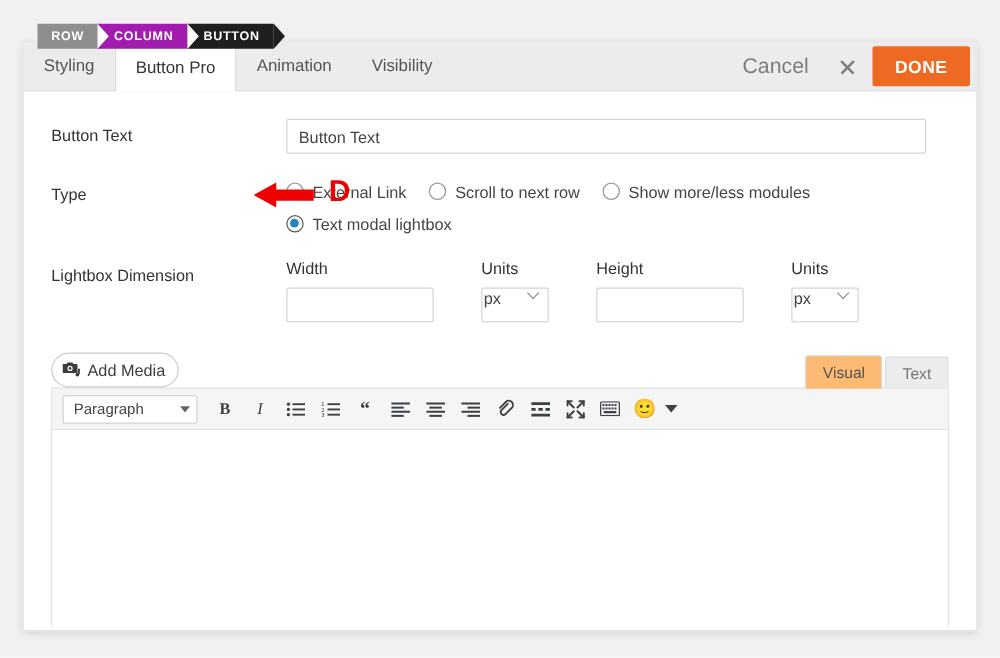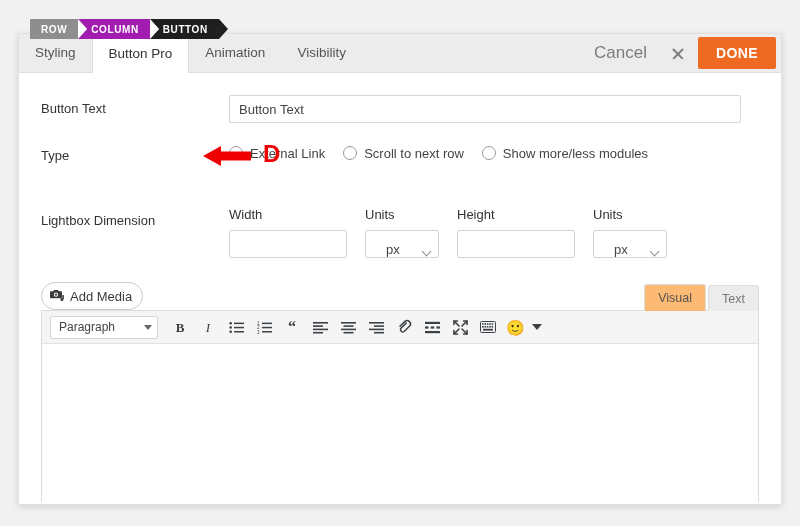--- a/index.html
+++ b/index.html
@@ -243,50 +243,50 @@
     left: 222px;
     top: -2px;
     color: #ee0000;
     font-size: 24px;
     font-weight: bold;
     font-family: "Liberation Sans", sans-serif;
   }
 
   
   .r-dim { margin-top: 17px; }
-  .dim-grid { display: flex; align-items: flex-start; }
+  .dim-grid { display: flex; align-items: flex-start; gap: 20px; }
   .dim-field { margin-right: 18px; }
   .dim-cap {
     font-size: 13px;
     color: #333333;
     margin-bottom: 8px;
   }
   .dim-input {
     width: 118px;
     height: 28px;
     border: 1px solid #d5d5d5;
     border-radius: 2px;
     background: #ffffff;
     box-sizing: border-box;
     padding: 0 8px;
     font-size: 13px;
     font-family: "Liberation Sans", sans-serif;
     outline: none;
   }
   .unit-select {
-    width: 74px;
+    width: 54px;
     height: 28px;
     border: 1px solid #d5d5d5;
     border-radius: 2px;
     background: #ffffff;
     box-sizing: border-box;
     display: flex;
-    align-items: flex-end;
+    align-items: flex-start;
     justify-content: space-between;
-    padding: 0 6px 0 20px;
+    padding: 0 6px 0 1px;
     font-size: 13px;
     color: #444444;
   }
   .chev {
     width: 9px;
     height: 9px;
     position: relative;
   }
   .chev::after {
     content: "";
@@ -472,20 +472,24 @@
             <span class="radio"></span>
             <span class="radio-label">Scroll to next row</span>
           </div>
           <div class="radio-opt">
             <span class="radio"></span>
             <span class="radio-label">Show more/less modules</span>
           </div>
         </div>
 
         <div class="radio-line">
+          <div class="radio-opt">
+            <span class="radio checked"></span>
+            <span class="radio-label">Text modal lightbox</span>
+          </div>
 
           <span class="annot-arrow">
             <svg width="52" height="22" viewBox="0 0 52 22" xmlns="http://www.w3.org/2000/svg">
               <path d="M2 11 L20 1 L20 6.5 L50 6.5 L50 15.5 L20 15.5 L20 21 Z" fill="#ee0000"></path>
             </svg>
           </span>
           <span class="annot-letter">D</span>
         </div>
 
       </div>

